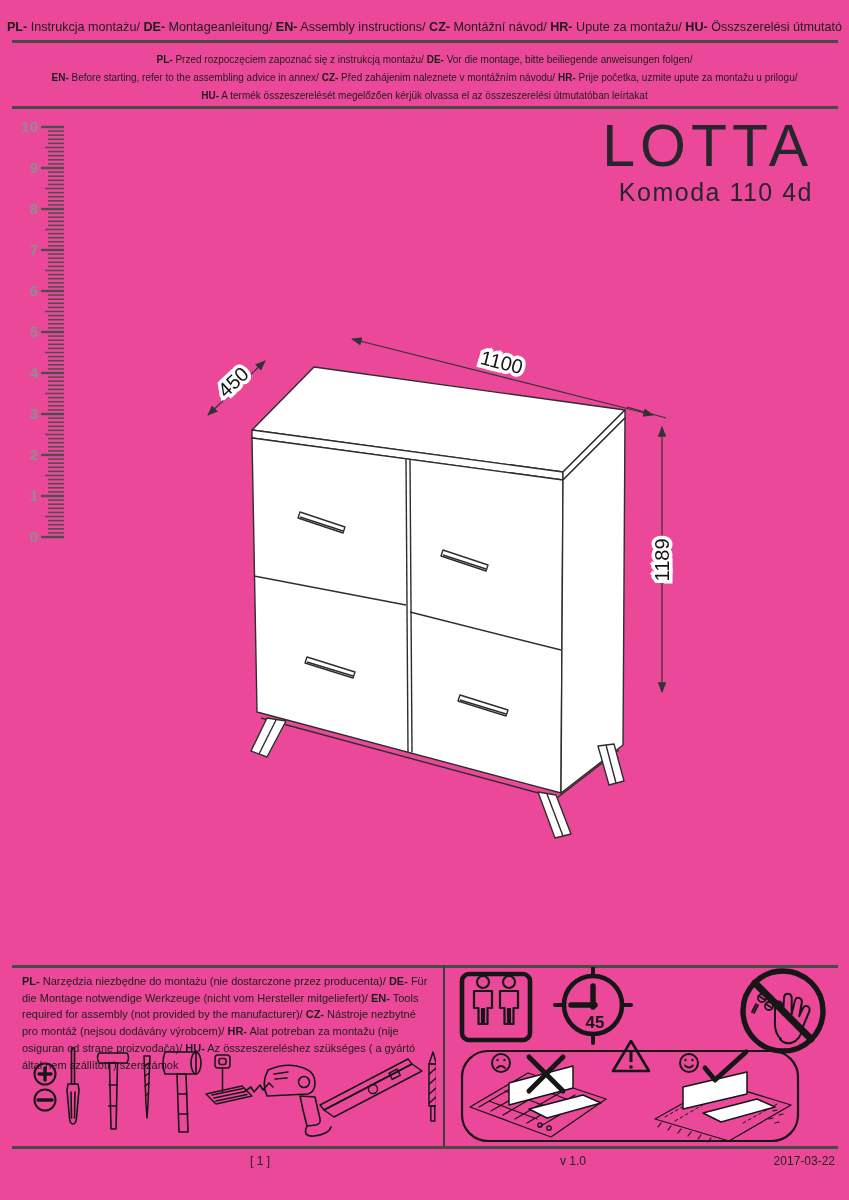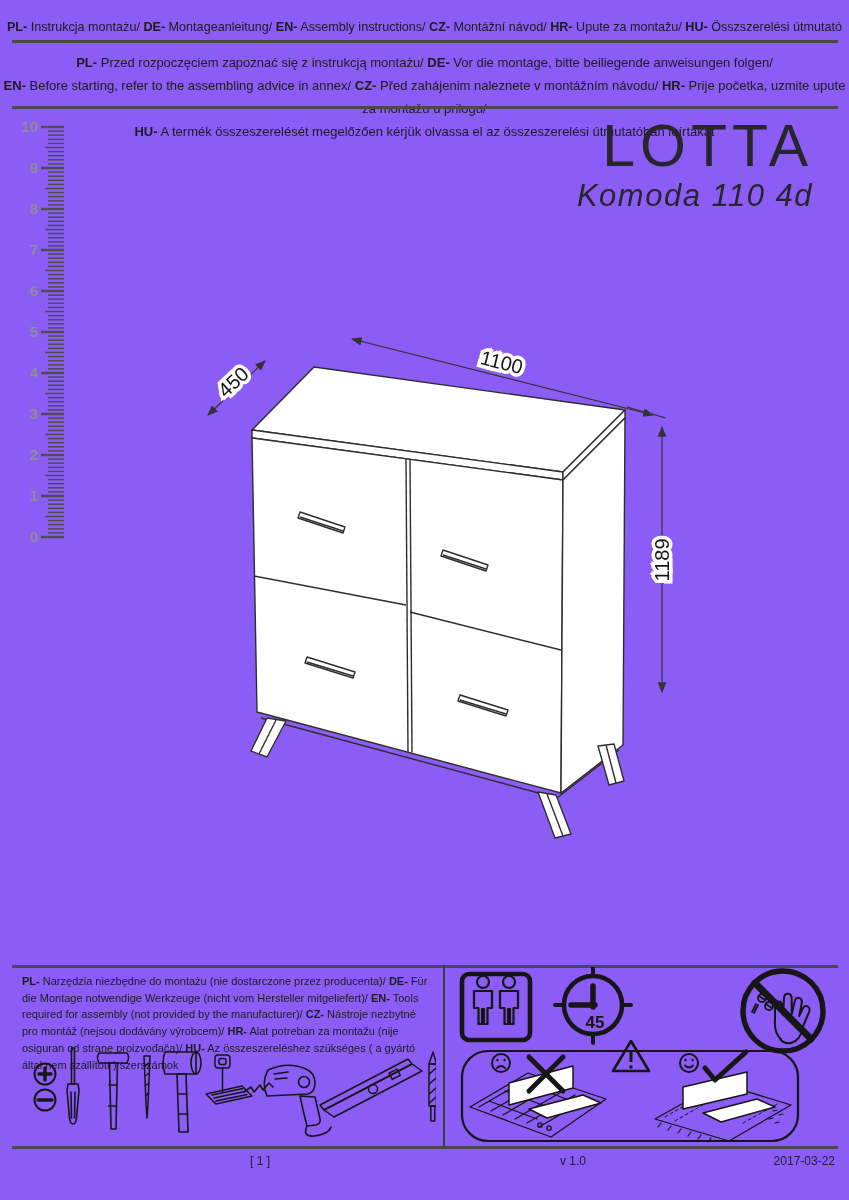--- a/index.html
+++ b/index.html
@@ -1,24 +1,24 @@
 <!DOCTYPE html>
 <html><head>
 <meta charset="utf-8">
 <style>
   html,body{margin:0;padding:0;background:#e8e8e8;}
-  .page{position:relative;width:849px;height:1200px;background:#8b5cf6;margin:0 auto;
+  .page{position:relative;width:849px;height:1200px;background:#ec4899;margin:0 auto;
         font-family:"Liberation Sans",sans-serif;color:#1c1c1c;overflow:hidden;}
   .hdr1{position:absolute;top:20px;left:0;right:0;text-align:center;font-size:12.6px;}
   .hdr1 b,.hdr2 b,.toolnote b{font-weight:700;}
   .rule{position:absolute;left:12px;right:11px;height:2.6px;background:#4a4a4a;}
-  .hdr2{position:absolute;top:51px;left:0;right:0;text-align:center;font-size:13px;line-height:1.78;}
+  .hdr2{position:absolute;top:51px;left:0;right:0;text-align:center;font-size:10px;line-height:1.78;}
   .title{position:absolute;top:116px;right:36px;text-align:right;color:#26262c;}
   .title .brand{font-size:59px;letter-spacing:5px;line-height:1.05;}
-  .title .model{font-size:31px;letter-spacing:1.5px;line-height:1.15;font-style:italic;}
+  .title .model{font-size:25px;letter-spacing:1.5px;line-height:1.15;}
   .ruler{position:absolute;left:14px;top:116px;}
   .rnum{font:bold 15px "Liberation Sans",sans-serif;fill:#8e8e8e;}
   .drawing{position:absolute;left:150px;top:320px;}
   .dimtxt{font:20px "Liberation Sans",sans-serif;fill:#161616;stroke:#fff;stroke-width:7px;paint-order:stroke;text-anchor:middle;}
   .cab{fill:#fff;stroke:#2e2e2e;stroke-width:1.4;stroke-linejoin:round;}
   .ln{stroke:#2e2e2e;stroke-width:1.4;fill:none;}
   .dim{stroke:#333;stroke-width:1.2;fill:none;}
   .vdiv{position:absolute;left:443px;top:965px;width:2px;height:183px;background:#3d3d3d;}
   .toolnote{position:absolute;left:22px;top:973px;width:408px;font-size:11px;line-height:1.52;}
   .tools{position:absolute;left:16px;top:1042px;}

